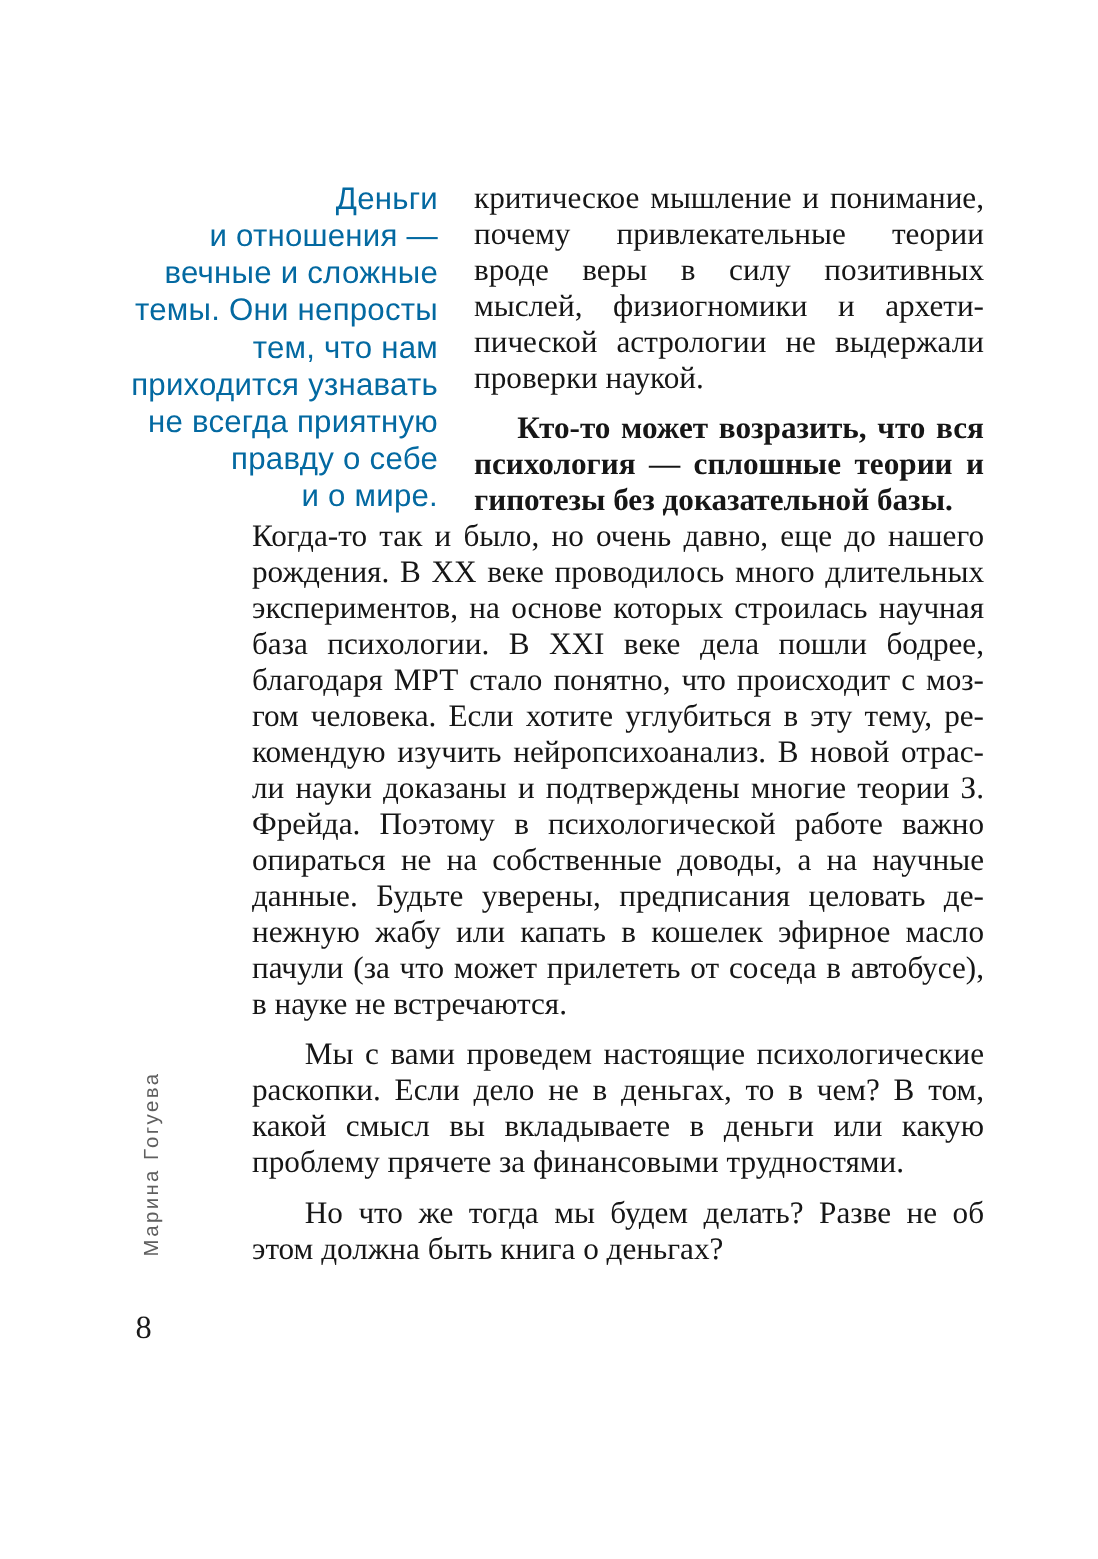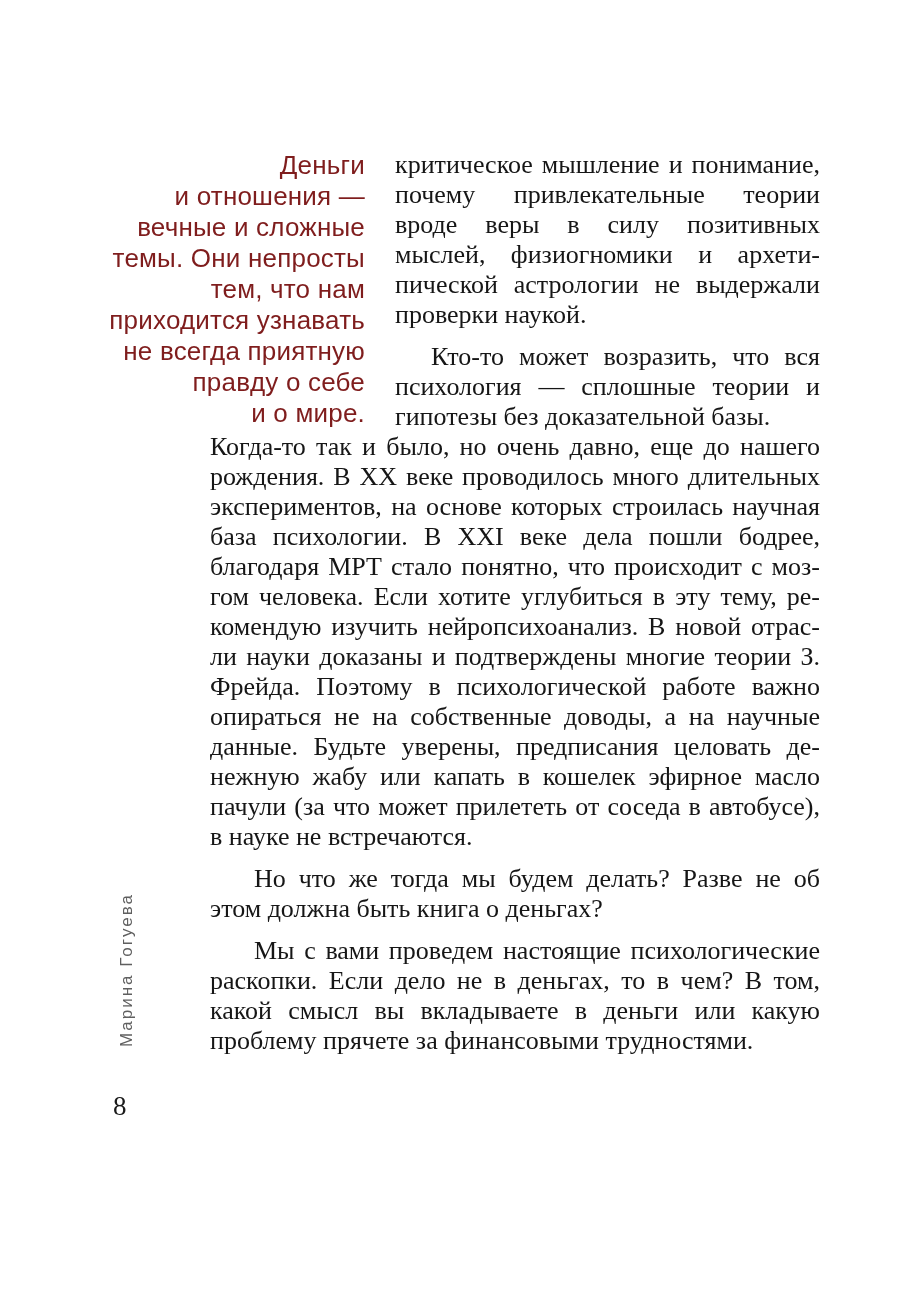--- a/index.html
+++ b/index.html
@@ -22,35 +22,35 @@
   .pullquote {
     flex: none;
     width: 265px;
     margin-left: -110px;
     margin-right: 30px;
     text-align: right;
     font-family: "Liberation Sans", sans-serif;
     font-size: 26px;
     line-height: 31px;
     letter-spacing: 0.2px;
-    color: #7f1d1d;
+    color: #0369a1;
     white-space: pre-line;
   }
   .body-column { width: 425px; flex: none; }
   p.bodytext {
     margin: 0;
     text-align: justify;
     font-size: 26px;
     line-height: 30px;
     color: #161616;
     hyphens: manual;
   }
   p.bodytext + p.bodytext { margin-top: 12px; }
   .indent-full { text-indent: 44px; }
-  .indent-col  { text-indent: 36px; }
+  .indent-col  { text-indent: 36px; font-weight: bold; }
   .full-para { margin-top: 0; font-family: Liberation Serif, serif; }
   .para3 { margin-top: 13px; }
   .para4 { margin-top: 14px; }
   .author-vertical {
     position: absolute;
     left: 127px;
     top: 970px;
     transform: translate(-50%, -50%) rotate(-90deg);
     transform-origin: center center;
     white-space: nowrap;
@@ -92,18 +92,18 @@
 и о мире.</div>
 
       <div class="body-column">
         <p class="bodytext">критическое мышление и понима­ние, почему привлекательные тео­рии вроде веры в силу позитивных мыслей, физиогномики и архети­пической астрологии не выдержали проверки наукой.</p>
         <p class="bodytext indent-col">Кто-то может возразить, что вся психология — сплошные теории и гипотезы без доказательной базы.</p>
       </div>
     </div>
 
     <p class="bodytext full-para">Когда-то так и было, но очень давно, еще до нашего рождения. В XX веке проводилось много длительных экспериментов, на основе которых строилась науч­ная база психологии. В XXI веке дела пошли бодрее, благодаря МРТ стало понятно, что происходит с моз­гом человека. Если хотите углубиться в эту тему, ре­комендую изучить нейропсихоанализ. В новой отрас­ли науки доказаны и подтверждены многие теории З. Фрейда. Поэтому в психологической работе важно опираться не на собственные доводы, а на научные данные. Будьте уверены, предписания целовать де­нежную жабу или капать в кошелек эфирное масло пачули (за что может прилететь от соседа в автобу­се), в науке не встречаются.</p>
 
+    <p class="bodytext indent-full para4">Мы с вами проведем настоящие психологические раскопки. Если дело не в деньгах, то в чем? В том, какой смысл вы вкладываете в деньги или какую проблему прячете за финансовыми трудностями.</p>
+
     <p class="bodytext indent-full para3">Но что же тогда мы будем делать? Разве не об этом должна быть книга о деньгах?</p>
-
-    <p class="bodytext indent-full para4">Мы с вами проведем настоящие психологические раскопки. Если дело не в деньгах, то в чем? В том, какой смысл вы вкладываете в деньги или какую проблему прячете за финансовыми трудностями.</p>
 
   </div>
 </div>
 
 </body></html>

